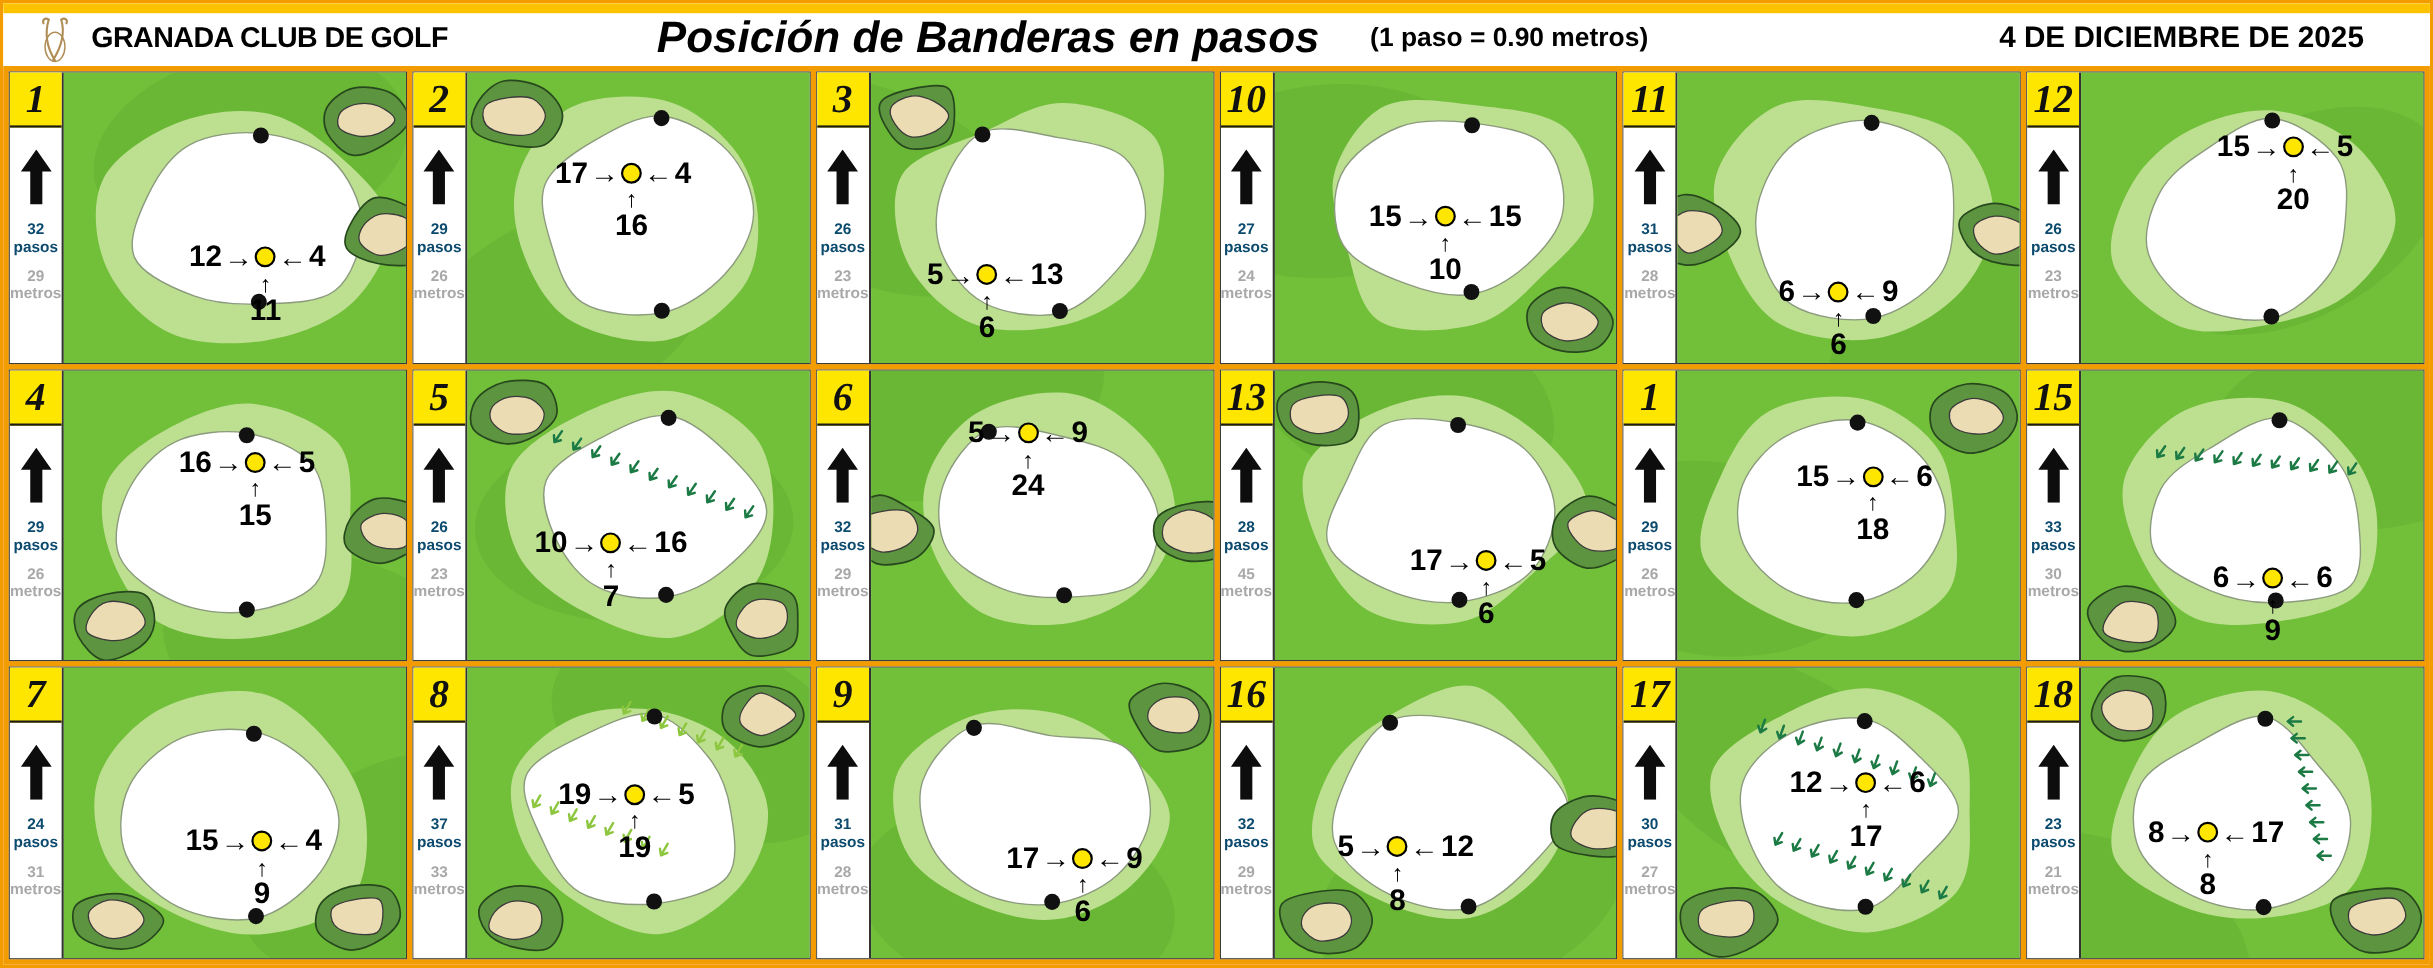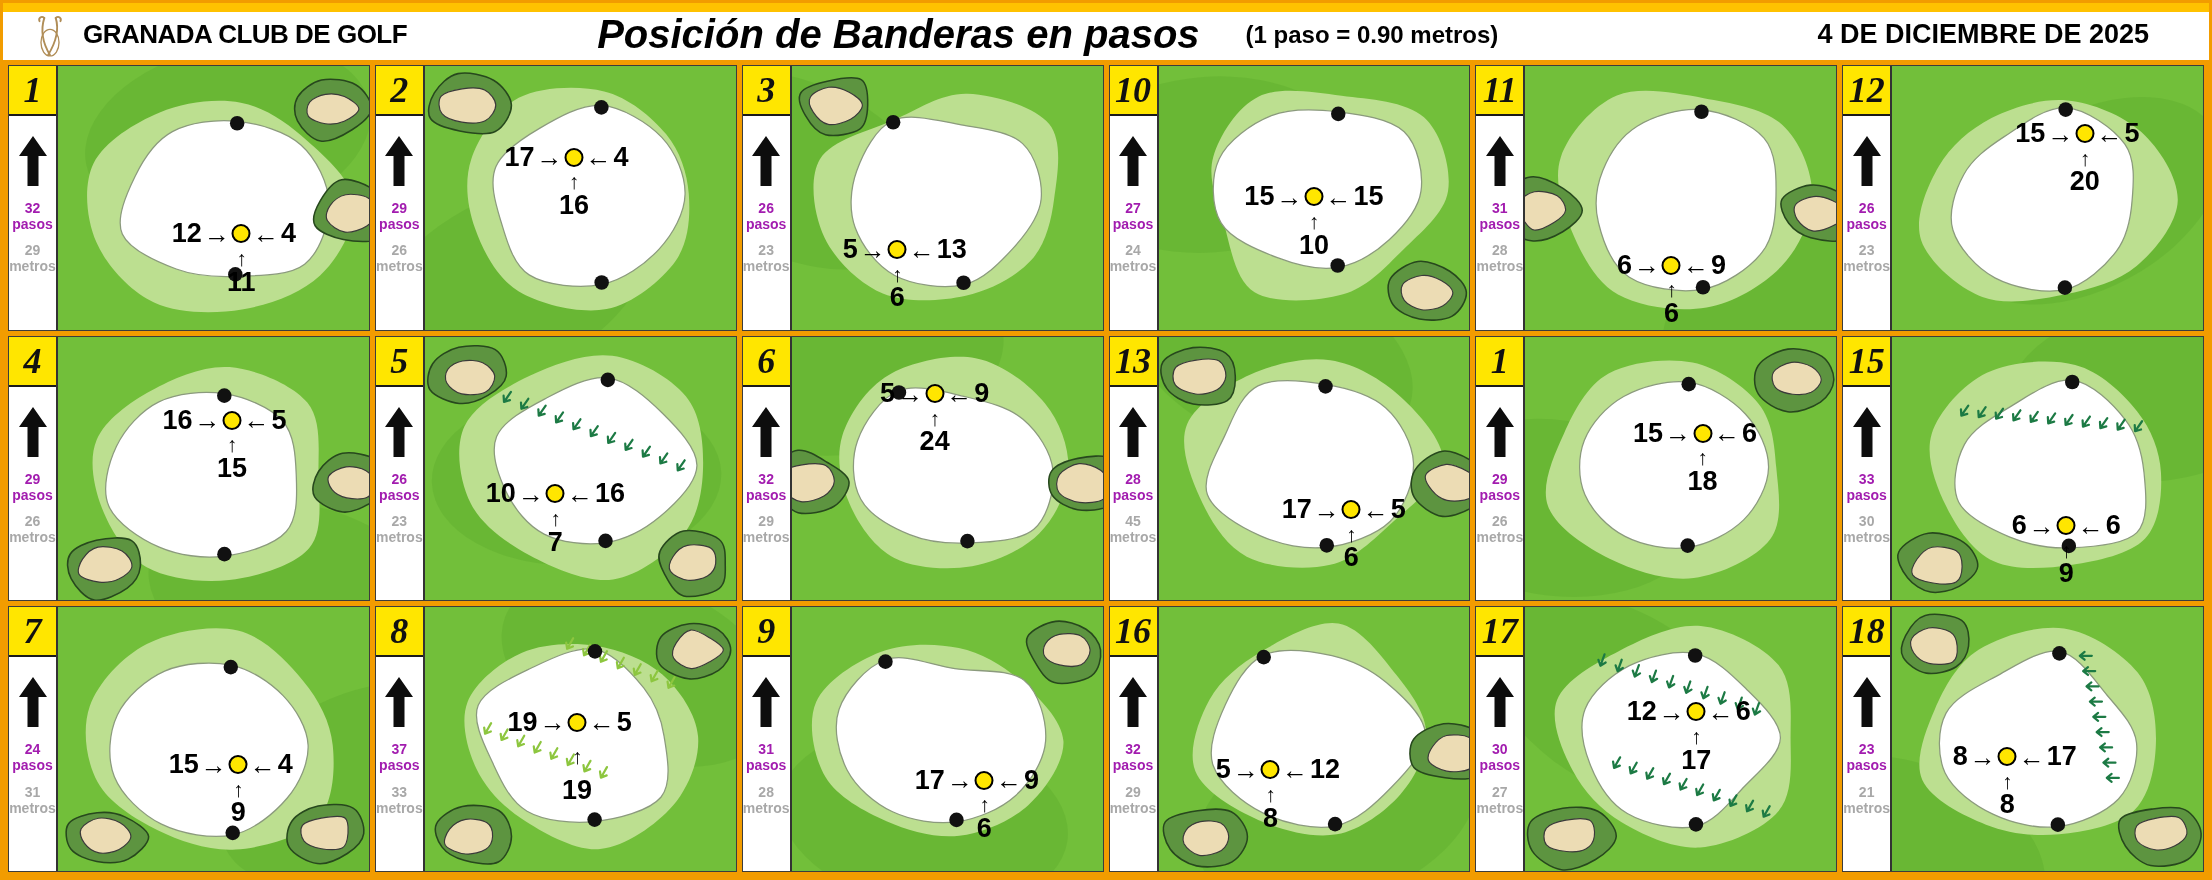--- a/index.html
+++ b/index.html
@@ -23,21 +23,21 @@
         gap:5px;padding:5px;box-sizing:border-box;}
   .cell{background:#fff;border:1px solid #3c3c3c;display:flex;box-sizing:border-box;position:relative;}
 
   
   .side{width:49px;flex:0 0 49px;border-right:2px solid #333;display:flex;flex-direction:column;align-items:center;box-sizing:border-box;background:#fff;}
   .holenum{width:100%;height:50px;box-sizing:border-box;background:#ffe600;border-bottom:2px solid #1a1a1a;
            display:flex;align-items:center;justify-content:center;
            font-family:"Liberation Serif","DejaVu Serif",serif;font-style:italic;font-weight:bold;font-size:36px;color:#111;}
   .uparrow{margin-top:20px;width:32px;height:50px;}
   .uparrow path{fill:#0d0d0d;}
-  .pasos,.metros{margin-top:14px;text-align:center;font-weight:bold;font-size:14px;line-height:1.15;color:#a21caf;}
+  .pasos,.metros{margin-top:14px;text-align:center;font-weight:bold;font-size:14px;line-height:1.15;color:#0c4a6e;}
   .metros{color:#a8a8a8;margin-top:10px;}
 
   
   .diagram{flex:1;position:relative;overflow:hidden;background:#72bf3a;}
   .green-svg{position:absolute;inset:0;width:100%;height:100%;}
 
   
   .flag-label{position:absolute;display:flex;flex-direction:column;align-items:center;transform:translate(-50%,-17px);pointer-events:none;}
   .flag-row{display:flex;align-items:center;justify-content:center;height:32px;}
   .dist{font-weight:bold;font-size:27px;color:#000;width:42px;text-align:right;line-height:1;}
@@ -652,21 +652,21 @@
             </g>
             <g transform="translate(167.9,163.6) rotate(30)">
               <path d="M0,-7 L0,5 M-4,0.5 L0,5.5 L4,0.5" fill="none" stroke="#8DC63F" stroke-width="2.3" stroke-linecap="round" stroke-linejoin="round"></path>
             </g>
             <g transform="translate(185.0,170.0) rotate(30)">
               <path d="M0,-7 L0,5 M-4,0.5 L0,5.5 L4,0.5" fill="none" stroke="#8DC63F" stroke-width="2.3" stroke-linecap="round" stroke-linejoin="round"></path>
             </g>
             <circle cx="176.1" cy="45.4" r="7.5" fill="#111"></circle>
             <circle cx="175.7" cy="217.7" r="7.5" fill="#111"></circle>
           </svg>
-      <div class="flag-label" style="left: 49%; top: 44%; gap: 10px;">
+      <div class="flag-label" style="left: 49%; top: 44%;">
         <div class="flag-row">
           <span class="dist">19</span>
           <span class="arr">→</span>
           <span class="pin"></span>
           <span class="arr">←</span>
           <span class="dist right-d">5</span>
         </div>
         <div class="flag-up">↑</div>
         <div class="back">19</div>
       </div>

